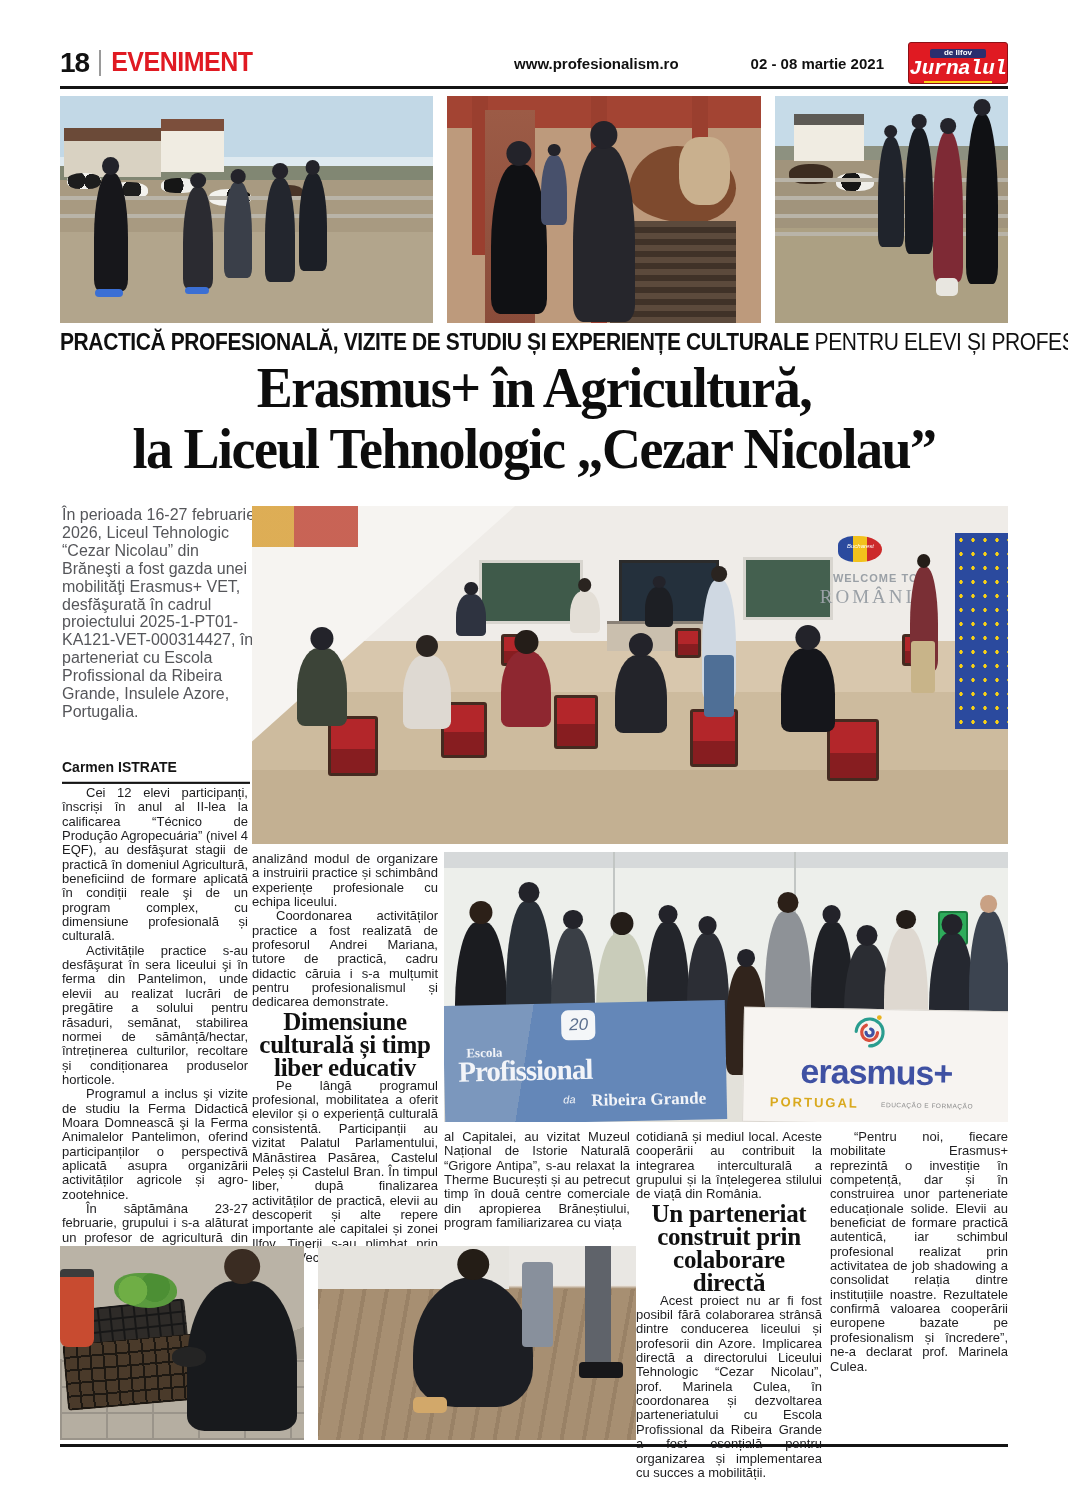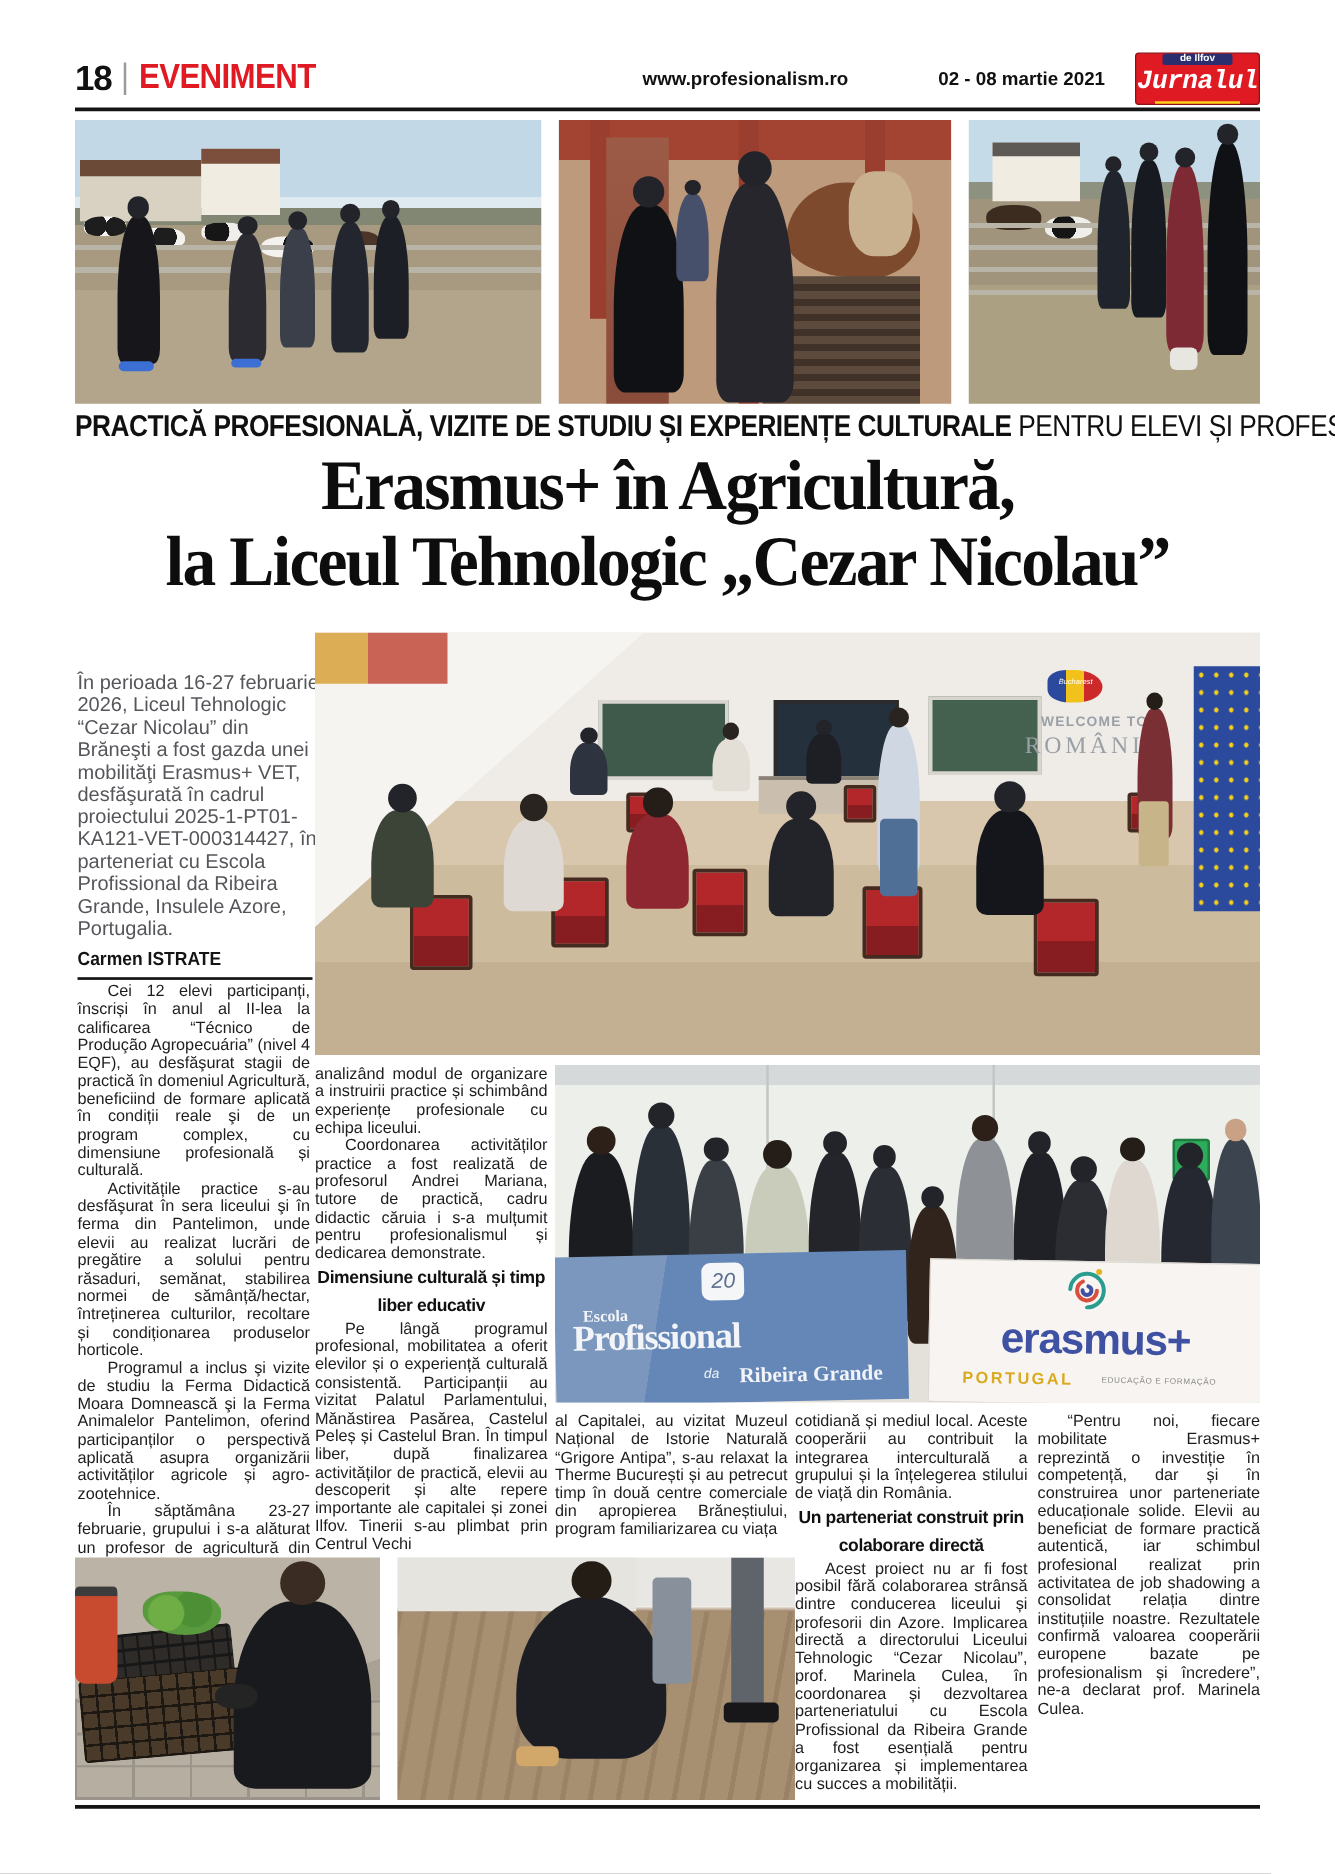--- a/index.html
+++ b/index.html
@@ -8,21 +8,21 @@
   .ab{position:absolute;}
 
   
   .hdr{top:42px;left:60px;width:948px;height:42px;display:flex;align-items:center;}
   .pagenum{font-size:28px;font-weight:bold;color:#111;letter-spacing:-1px;}
   .hdr-div{width:2px;height:26px;background:#9a9a9a;margin:0 10px;}
   .section{font-size:25px;font-weight:800;color:#e01a22;letter-spacing:-0.5px;transform:scaleY(1.12);transform-origin:bottom;}
   .site{margin-left:auto;font-size:15px;font-weight:bold;color:#111;}
   .daterange{font-size:15px;font-weight:bold;color:#111;margin-left:72px;margin-right:24px;}
   .logo{width:98px;height:40px;background:#e01a22;border:1px solid #8d1016;border-radius:3px;
-        display:flex;flex-direction:column;align-items:center;justify-content:space-between;line-height:1;}
+        display:flex;flex-direction:column;align-items:center;justify-content:flex-end;line-height:1;}
   .logo .de{font-size:8px;font-weight:bold;color:#fff;background:#2b2e6e;padding:0 14px 1px;border-radius:2px;}
   .logo .jur{font-size:21px;font-weight:bold;font-style:italic;color:#fff;font-family:Liberation Mono, monospace;letter-spacing:-0.5px;}
   .logo .tiny{width:70%;height:2px;background:#f7d117;margin-top:2px;}
   .hdr-rule{top:86px;left:60px;width:948px;height:3px;background:#141414;}
 
   
   .photo{overflow:hidden;background:#d8d5cf;}
   .fig{position:absolute;border-radius:42% 42% 16% 16%/55% 55% 10% 10%;background:var(--c,#2f2f34);}
   .fig::before{content:"";position:absolute;left:50%;transform:translateX(-50%);
                top:-0.95em;width:1.05em;height:1.05em;border-radius:50%;background:var(--h,#23232a);}
@@ -33,30 +33,30 @@
 
   
   .kicker{top:328px;left:60px;width:948px;text-align:center;font-size:21px;letter-spacing:-0.4px;
           color:#101010;transform:scaleY(1.15);transform-origin:top;white-space:nowrap;}
   .kicker .k-b{font-weight:800;}
   .kicker .k-l{font-weight:500;}
   .headline{top:358px;left:34px;width:1000px;text-align:center;font-family:"Liberation Serif",serif;
             font-weight:bold;font-size:54px;line-height:58px;color:#0d0d0d;letter-spacing:-1.5px;transform:scaleY(1.05);transform-origin:top;}
 
   
-  .lead{top:506px;left:62px;width:196px;font-size:16px;line-height:17.9px;color:#55565a;margin-top:32px;}
+  .lead{top:506px;left:62px;width:196px;font-size:16px;line-height:17.9px;color:#55565a;}
   .byline{top:758px;left:62px;width:188px;font-size:14px;font-weight:800;color:#141414;
           border-bottom:2px solid #141414;padding-bottom:6px;transform:scaleY(1.08);transform-origin:top;}
 
   
   .col{font-size:13px;line-height:14.35px;text-align:justify;color:#1d1d1f;}
   .col p{margin:0;text-indent:24px;}
   .col p.ni{text-indent:0;}
-  .subhead{font-size:14px;line-height:23px;font-weight:800;text-align:center;color:#101010;
-           margin:9px 0 5px;text-indent:0 !important;letter-spacing:-0.3px;}
+  .subhead{font-size:25px;line-height:23px;font-weight:800;text-align:center;color:#101010;
+           margin:9px 0 5px;text-indent:0 !important;letter-spacing:-0.3px;font-family:Liberation Serif, serif;}
   .endrule{border-bottom:2.5px solid #141414;padding-bottom:5px;}
   .bottom-rule{top:1444px;left:60px;width:948px;height:3px;background:#141414;}
 
   
   .flag-escola{background:linear-gradient(100deg,#7b97bd 0 30%,#6487b8 30% 100%);color:#f2f4f8;}
   .flag-erasmus{background:#f7f4f1;border:1px solid #dcd8d2;}
 </style>
 </head>
 <body>
 

